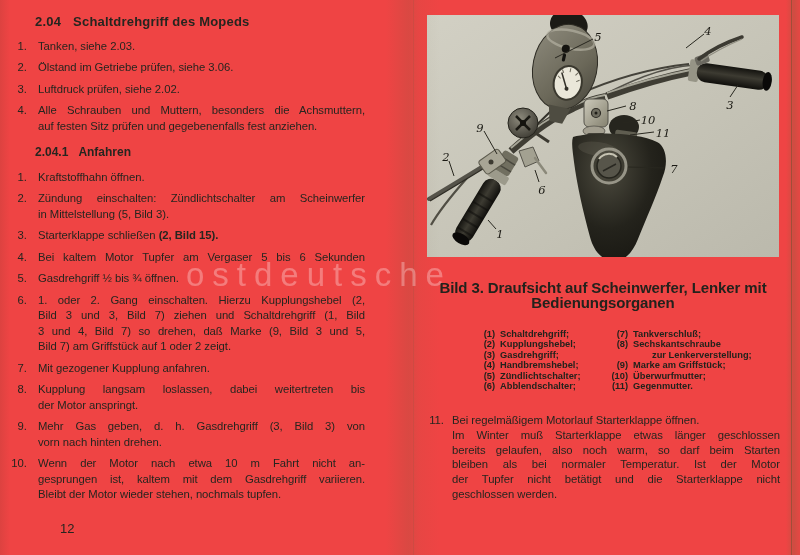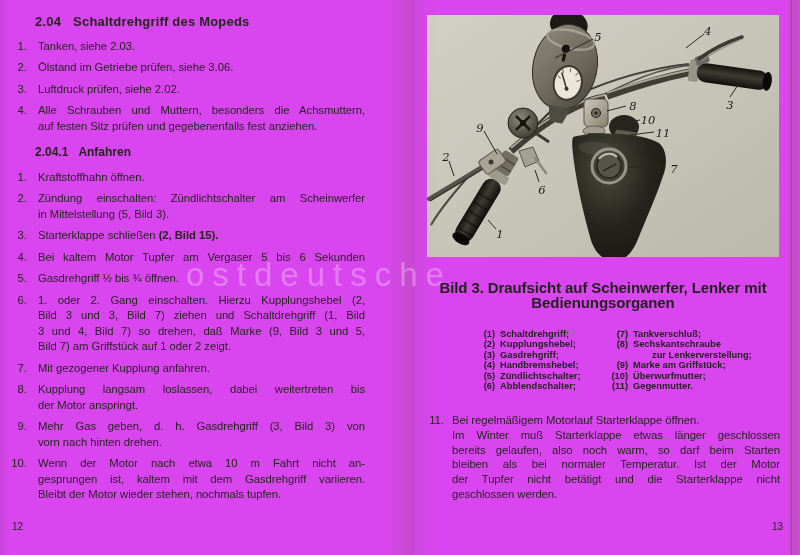--- a/index.html
+++ b/index.html
@@ -1,18 +1,18 @@
 <!DOCTYPE html>
 <html><head>
 <meta charset="utf-8">
 <style>
   html,body { margin:0; padding:0; }
   #scan {
     position:relative; width:800px; height:555px; overflow:hidden;
-    background:#d946ef;
+    background:#ef4444;
     font-family:"Liberation Sans", sans-serif;
     color:#26251f;
   }
   
   .edge-left  { position:absolute; left:0; top:0; width:10px; height:555px;
     background:linear-gradient(90deg, rgba(60,50,30,0.10), rgba(60,50,30,0)); }
   .gutter { position:absolute; left:386px; top:0; width:54px; height:555px;
     background:linear-gradient(90deg, rgba(110,95,60,0) 0%, rgba(110,95,60,0.17) 42%, rgba(110,95,60,0.06) 62%, rgba(110,95,60,0) 100%); }
   .crease { position:absolute; left:413px; top:0; width:1px; height:555px; background:rgba(110,95,60,0.16); }
   .edge-right { position:absolute; left:786px; top:0; width:14px; height:555px;
@@ -27,21 +27,21 @@
   .lp-content { position:absolute; left:8px; top:14px; width:357px; font-size:11.3px; line-height:15.5px; }
   .heading { display:flex; gap:12px; font-weight:bold; font-size:13px; margin:0 0 9px 27px; letter-spacing:0.2px; }
   .subheading { display:flex; gap:10px; font-weight:bold; font-size:12px; margin:11px 0 9px 27px; }
   .row { display:flex; margin-bottom:6px; }
   .num { flex:none; width:19px; text-align:right; margin-right:11px; }
   .txt { flex:1; min-width:0; }
   .tline { text-align:justify; text-align-last:justify; letter-spacing:-0.05px; }
   .tline.last { text-align:justify; text-align-last:left; }
   .bold { font-weight:bold; }
 
-  .pagenum { position:absolute; top:521px; font-size:10px; }
+  .pagenum { position:absolute; top:521px; font-size:13px;margin-left:48px; }
   #pagenum-left { left:12px; }
   #pagenum-right { left:372px; }
 
   
   .photo { position:absolute; left:27px; top:15px; width:352px; height:242px; }
   .photo svg { display:block; }
   .caption { position:absolute; left:27px; top:280px; width:352px; text-align:center;
     font-weight:bold; font-size:15px; line-height:15px; letter-spacing:-0.1px; color:#23221c; }
   .legend { position:absolute; left:27px; top:329px; width:352px; font-size:9.3px; font-weight:bold; line-height:10.4px; color:#23221c; }
   .legend-col { position:absolute; top:0; }

